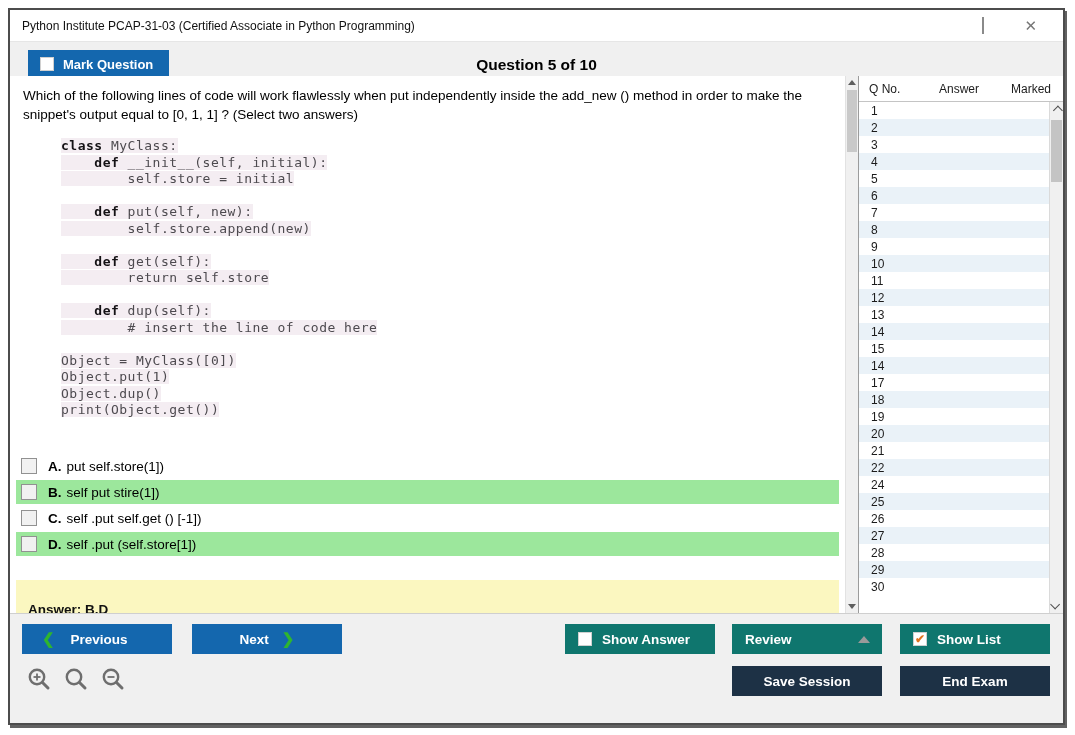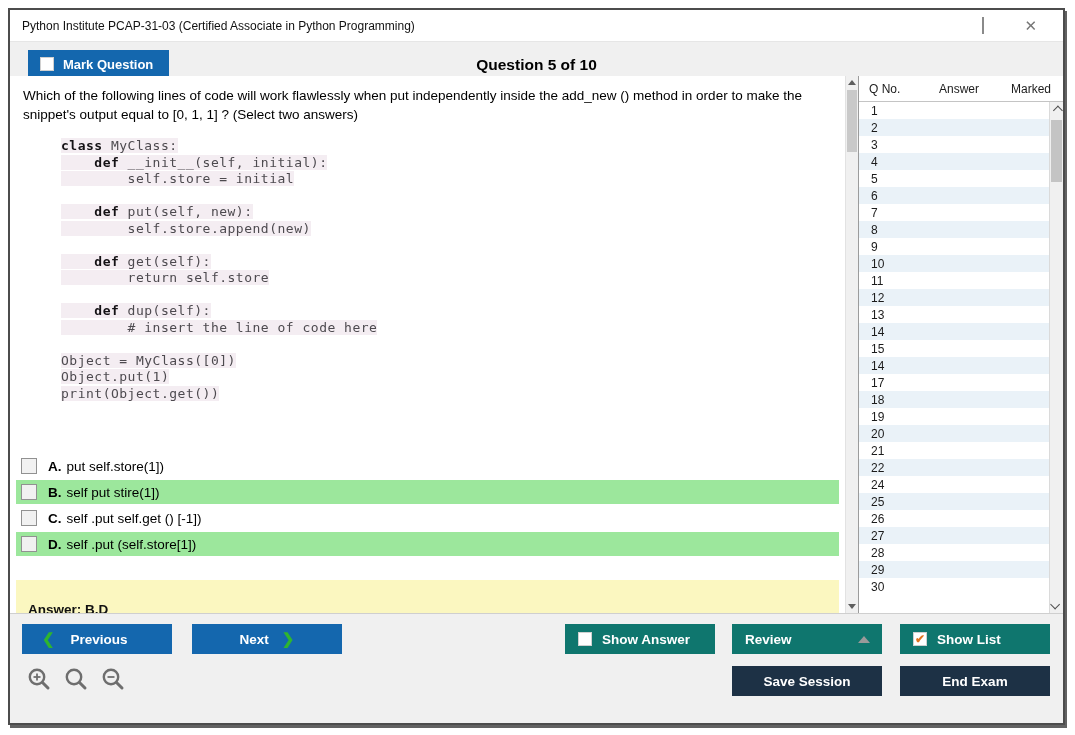--- a/index.html
+++ b/index.html
@@ -140,20 +140,21 @@
           <div class="code-line"><span class="txt">        self.store.append(new)</span></div>
           <div class="code-line"></div>
           <div class="code-line"><span class="txt">    <b>def</b> get(self):</span></div>
           <div class="code-line"><span class="txt">        return self.store</span></div>
           <div class="code-line"></div>
           <div class="code-line"><span class="txt">    <b>def</b> dup(self):</span></div>
           <div class="code-line"><span class="txt">        # insert the line of code here</span></div>
           <div class="code-line"></div>
           <div class="code-line"><span class="txt">Object = MyClass([0])</span></div>
           <div class="code-line"><span class="txt">Object.put(1)</span></div>
+          <div class="code-line"><span class="txt">Object.dup()</span></div>
           <div class="code-line"><span class="txt">print(Object.get())</span></div>
         </div>
 
       <div class="options" id="options">
           <div class="option-row">
             <span class="opt-box"></span>
             <span class="opt-letter">A.</span>
             <span>put self.store(1])</span>
           </div>
           <div class="option-row correct">

